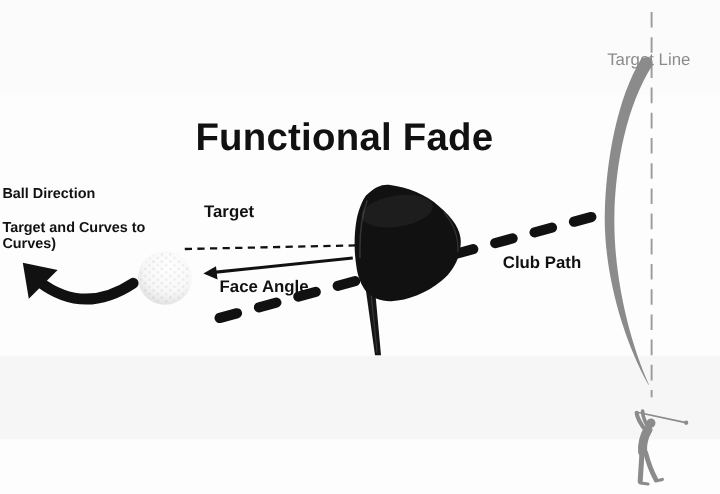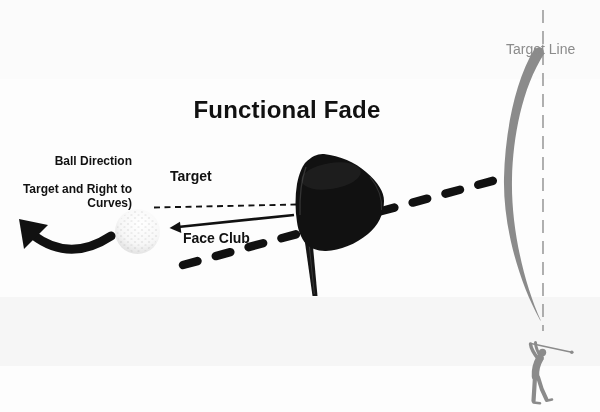--- a/index.html
+++ b/index.html
@@ -14,27 +14,27 @@
     background:var(--bg);
     font-family:"Liberation Sans","DejaVu Sans",sans-serif;
   }
   .band{position:absolute;left:0;width:600px;pointer-events:none;}
   .band.top{top:0;height:79px;background:#fbfbfb;}
   .band.mid{top:297px;height:69px;background:var(--band);}
   svg{position:absolute;left:0;top:0;}
   .txt{position:absolute;color:var(--ink);white-space:nowrap;}
   .title{
     left:0;top:96px;width:574px;text-align:center;
-    font-size:24px;font-weight:bold;letter-spacing:.2px;
+    font-size:32px;font-weight:bold;letter-spacing:.2px;
   }
   .target-line-label{
     left:506px;top:26px;font-size:14px;color:var(--gray);font-weight:normal;margin-top:15px;
   }
   .ball-dir{
-    left:2px;top:154px;width:130px;text-align:right;
+    left:2px;top:154px;width:130px;text-align:left;
     font-size:12px;font-weight:bold;line-height:14px;white-space:normal;
   }
   .lbl{font-size:14px;font-weight:bold;}
   .lbl.target{left:170px;top:168px;}
   .lbl.face-angle{left:183px;top:230px;}
   .lbl.club-path{left:419px;top:210px;}
   .s-ink{stroke:var(--ink);}
   .f-ink{fill:var(--ink);}
   .s-gray{stroke:var(--gray);}
   .f-gray{fill:var(--gray);}
@@ -125,21 +125,22 @@
     </g>
   </svg>
 
   <div class="txt title">Functional Fade</div>
 
   <div class="txt target-line-label">Target Line</div>
 
   <div class="txt ball-dir">
     <span>Ball Direction</span><br>
     <br>
-    <span>Target and Right to</span><br>
+    <span>Target and Curves to</span><br>
     <span>Curves)</span>
   </div>
 
   <div class="txt lbl target">Target</div>
 
-  <div class="txt lbl face-angle">Face Club</div>
+  <div class="txt lbl face-angle">Face Angle</div>
 
+  <div class="txt lbl club-path">Club Path</div>
 </div>
 
 </body></html>

